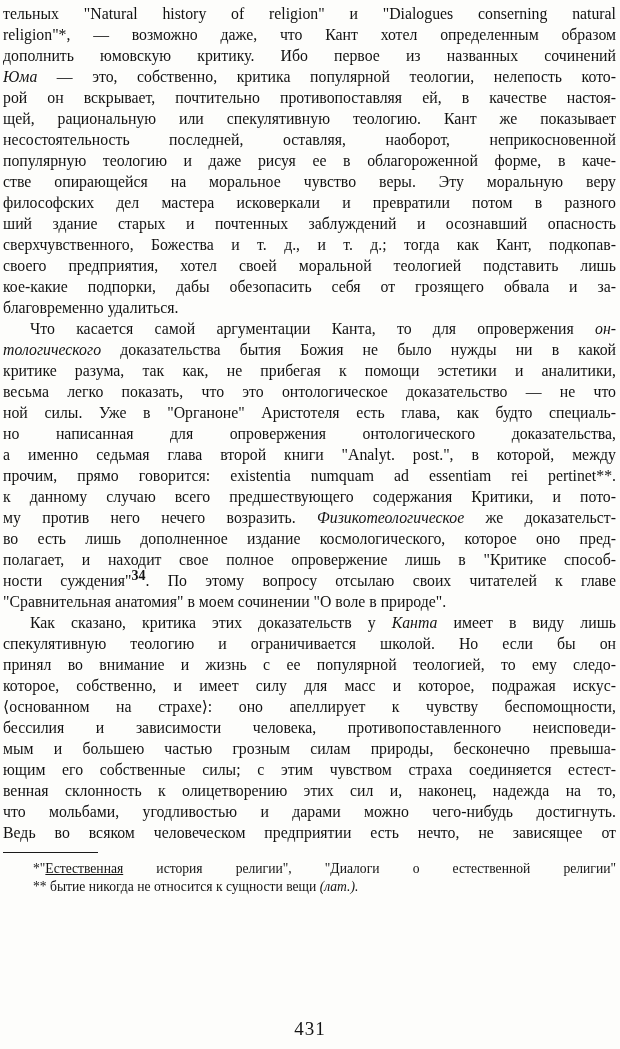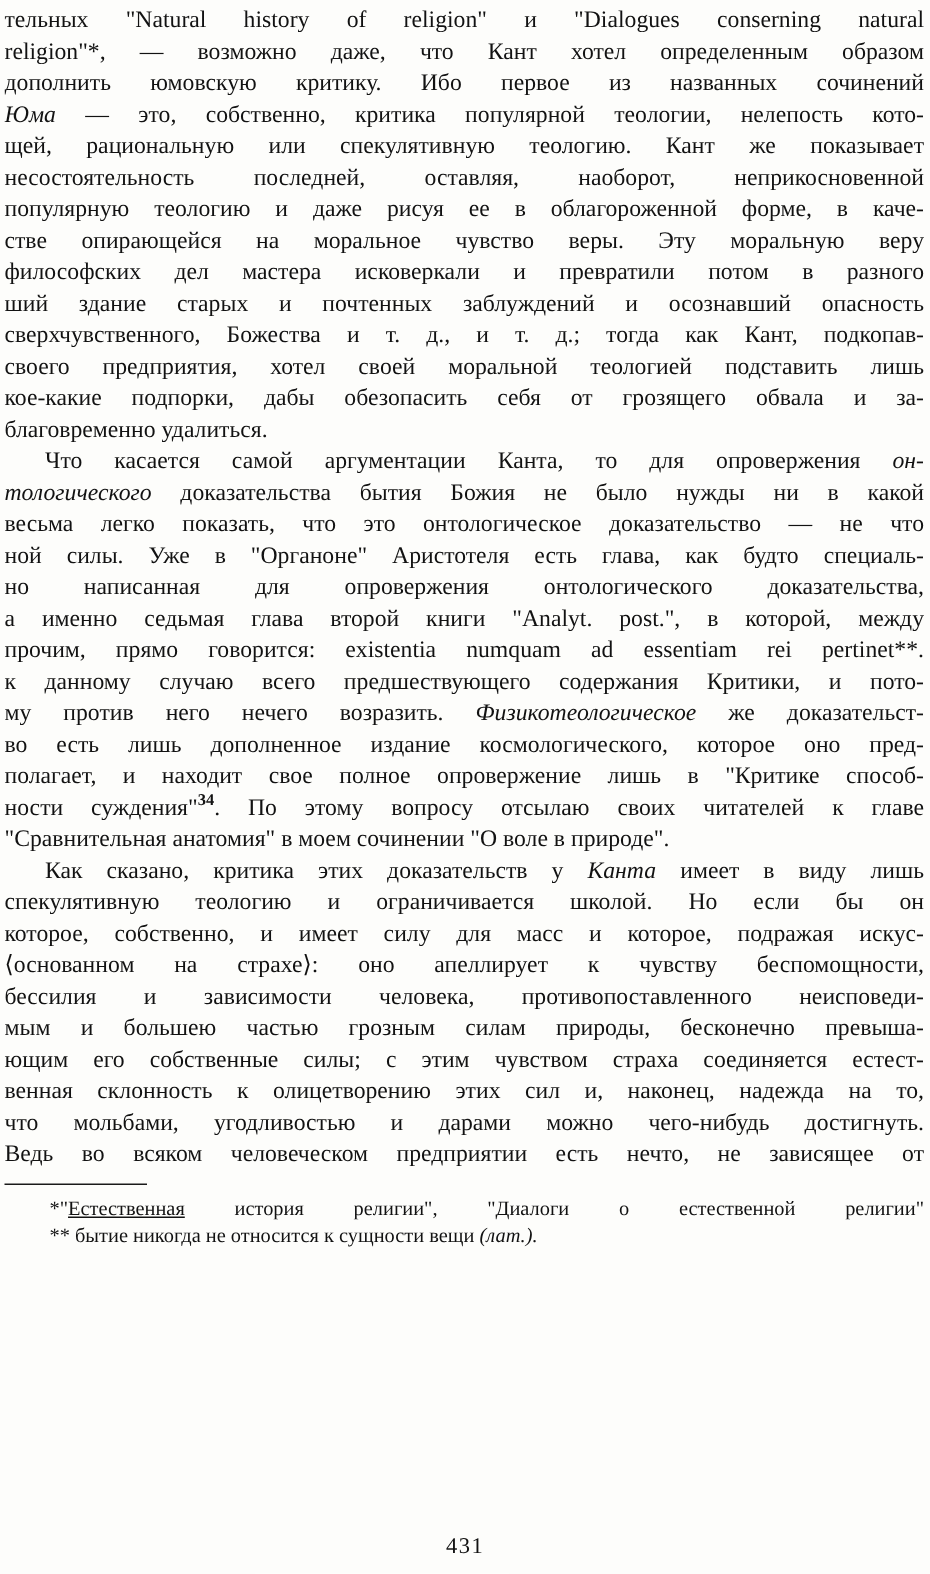--- a/index.html
+++ b/index.html
@@ -30,21 +30,21 @@
     font-weight: 500;
   }
   .line.flush {
     text-align-last: left;
   }
   .line.ind { text-indent: 27px; }
   .seg-i { font-style: italic; }
   .seg-u { text-decoration: underline; }
   .seg-sup {
     vertical-align: super;
-    font-size: 11px;
+    font-size: 14px;
     font-weight: bold;
     line-height: 0;
   }
   .footnotes {
     padding: 0 4px 0 3px;
   }
   .fn-sep {
     width: 95px;
     height: 0;
     border-top: 1.6px solid #1a1a1a;
@@ -55,65 +55,68 @@
     line-height: 18px;
     height: 18px;
   }
   .footnotes .line.ind { text-indent: 30px; }
   .page-number {
     position: absolute;
     left: 0;
     bottom: 9px;
     width: 100%;
     text-align: center;
-    font-size: 15px;
+    font-size: 19px;
     letter-spacing: 1px;
   }
 </style>
 </head>
 <body>
 
 <div class="page">
   <div class="body-text">
       <div class="para">
         <div class="line"><span>тельных "Natural history of religion" и "Dialogues conserning natural</span></div>
         <div class="line"><span>religion"*, — возможно даже, что Кант хотел определенным образом</span></div>
         <div class="line"><span>дополнить юмовскую критику. Ибо первое из названных сочинений</span></div>
         <div class="line"><span class="seg-i ">Юма</span><span> — это, собственно, критика популярной теологии, нелепость кото-</span></div>
+        <div class="line"><span>рой он вскрывает, почтительно противопоставляя ей, в качестве настоя-</span></div>
         <div class="line"><span>щей, рациональную или спекулятивную теологию. Кант же показывает</span></div>
         <div class="line"><span>несостоятельность последней, оставляя, наоборот, неприкосновенной</span></div>
         <div class="line"><span>популярную теологию и даже рисуя ее в облагороженной форме, в каче-</span></div>
         <div class="line"><span>стве опирающейся на моральное чувство веры. Эту моральную веру</span></div>
         <div class="line"><span>философских дел мастера исковеркали и превратили потом в разного</span></div>
         <div class="line"><span>ший здание старых и почтенных заблуждений и осознавший опасность</span></div>
         <div class="line"><span>сверхчувственного, Божества и т. д., и т. д.; тогда как Кант, подкопав-</span></div>
         <div class="line"><span>своего предприятия, хотел своей моральной теологией подставить лишь</span></div>
         <div class="line"><span>кое-какие подпорки, дабы обезопасить себя от грозящего обвала и за-</span></div>
         <div class="line flush"><span>благовременно удалиться.</span></div>
       </div>
       <div class="para">
         <div class="line ind"><span>Что касается самой аргументации Канта, то для опровержения </span><span class="seg-i ">он-</span></div>
         <div class="line"><span class="seg-i ">тологического</span><span> доказательства бытия Божия не было нужды ни в какой</span></div>
+        <div class="line"><span>критике разума, так как, не прибегая к помощи эстетики и аналитики,</span></div>
         <div class="line"><span>весьма легко показать, что это онтологическое доказательство — не что</span></div>
         <div class="line"><span>ной силы. Уже в "Органоне" Аристотеля есть глава, как будто специаль-</span></div>
         <div class="line"><span>но написанная для опровержения онтологического доказательства,</span></div>
         <div class="line"><span>а именно седьмая глава второй книги "Analyt. post.", в которой, между</span></div>
         <div class="line"><span>прочим, прямо говорится: existentia numquam ad essentiam rei pertinet**.</span></div>
       </div>
       <div class="para">
         <div class="line"><span>к данному случаю всего предшествующего содержания Критики, и пото-</span></div>
         <div class="line"><span>му против него нечего возразить. </span><span class="seg-i ">Физикотеологическое</span><span> же доказательст-</span></div>
         <div class="line"><span>во есть лишь дополненное издание космологического, которое оно пред-</span></div>
         <div class="line"><span>полагает, и находит свое полное опровержение лишь в "Критике способ-</span></div>
         <div class="line"><span>ности суждения"</span><span class="seg-sup ">34</span><span>. По этому вопросу отсылаю своих читателей к главе</span></div>
         <div class="line flush"><span>"Сравнительная анатомия" в моем сочинении "О воле в природе".</span></div>
       </div>
       <div class="para">
         <div class="line ind"><span>Как сказано, критика этих доказательств у </span><span class="seg-i ">Канта</span><span> имеет в виду лишь</span></div>
         <div class="line"><span>спекулятивную теологию и ограничивается школой. Но если бы он</span></div>
+        <div class="line"><span>принял во внимание и жизнь с ее популярной теологией, то ему следо-</span></div>
         <div class="line"><span>которое, собственно, и имеет силу для масс и которое, подражая искус-</span></div>
         <div class="line"><span>⟨основанном на страхе⟩: оно апеллирует к чувству беспомощности,</span></div>
         <div class="line"><span>бессилия и зависимости человека, противопоставленного неисповеди-</span></div>
         <div class="line"><span>мым и большею частью грозным силам природы, бесконечно превыша-</span></div>
         <div class="line"><span>ющим его собственные силы; с этим чувством страха соединяется естест-</span></div>
         <div class="line"><span>венная склонность к олицетворению этих сил и, наконец, надежда на то,</span></div>
         <div class="line"><span>что мольбами, угодливостью и дарами можно чего-нибудь достигнуть.</span></div>
         <div class="line"><span>Ведь во всяком человеческом предприятии есть нечто, не зависящее от</span></div>
       </div>
     </div>

